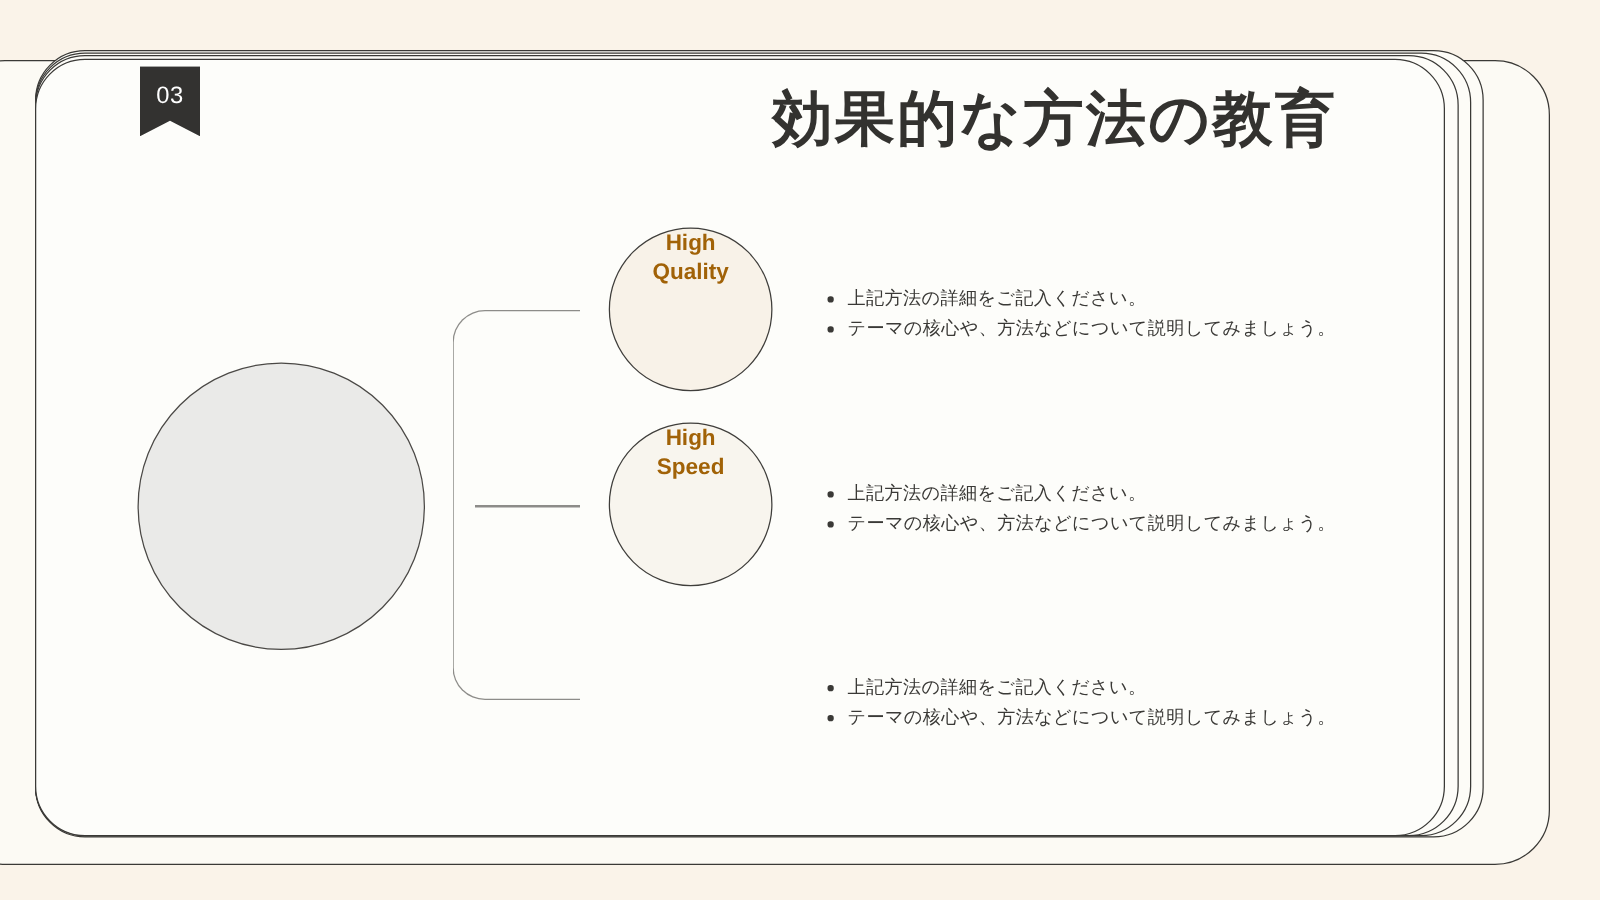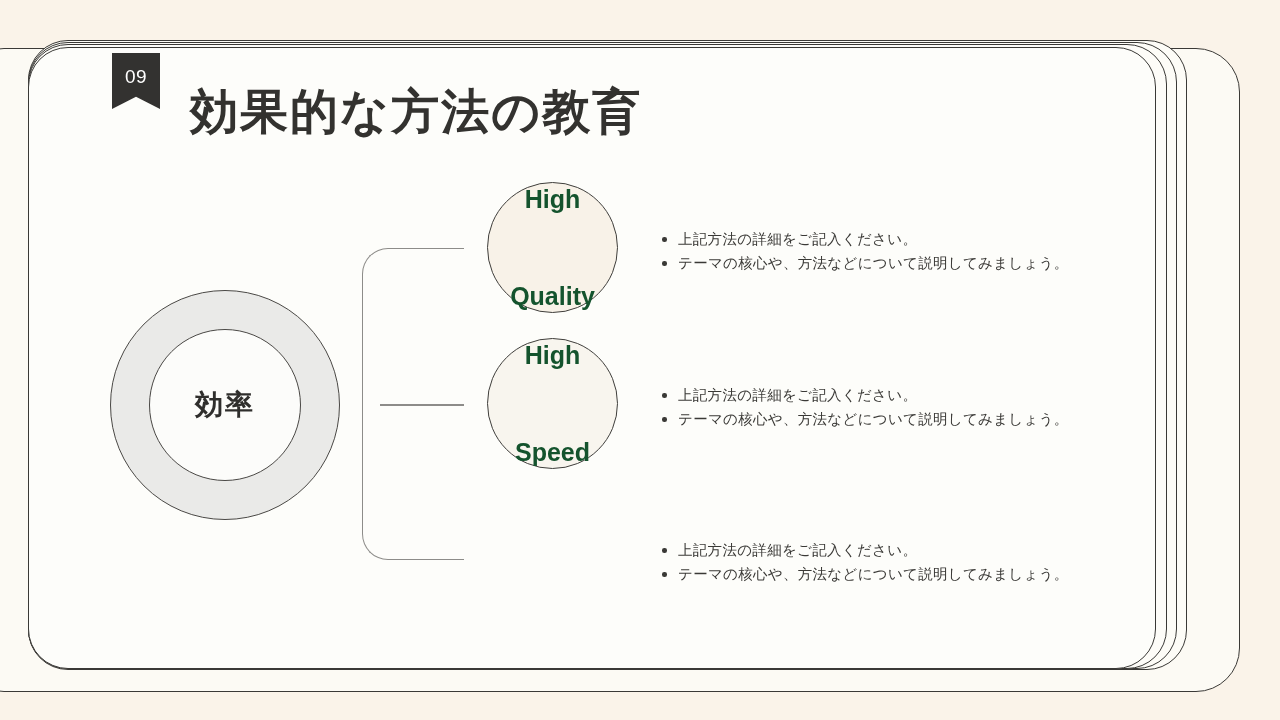--- a/index.html
+++ b/index.html
@@ -92,23 +92,23 @@
     padding-top: 13px;
     box-sizing: border-box;
     -webkit-clip-path: polygon(0 0, 100% 0, 100% 100%, 50% 78%, 0 100%);
     clip-path: polygon(0 0, 100% 0, 100% 100%, 50% 78%, 0 100%);
   }
 
   
   .title {
     position: absolute;
     left: 190px;
-    top: 84px;
+    top: 68px;
     width: 880px;
-    text-align: left;
+    text-align: right;
     font-size: 48px;
     font-weight: 700;
     color: #33322f;
     letter-spacing: 2px;
     line-height: 1.15;
     white-space: nowrap;
   }
 
   
   .ring-outer {
@@ -181,23 +181,23 @@
     left: 0;
     top: 0;
     width: 131px;
     height: 131px;
     border-radius: 50%;
     border: 1.2px solid #3f3e3b;
     box-sizing: border-box;
     display: flex;
     flex-direction: column;
     align-items: center;
-    justify-content: space-between;
-    color: #14532d;
-    font-size: 25px;
+    justify-content: flex-start;
+    color: #a16207;
+    font-size: 18px;
     font-weight: 600;
     line-height: 1.3;
   }
   .bubble-1 { background: #f8f2e8; }
   .bubble-2 { background: #f8f5ee; }
   .bubble-3 { background: #f8f3e9; }
 
   .bullets {
     position: absolute;
     left: 157px;
@@ -234,29 +234,26 @@
 
   <div class="frame frame-outer-left"></div>
   <div class="frame frame-d3"></div>
   <div class="frame frame-d2"></div>
   <div class="frame frame-d1"></div>
   <div class="frame frame-main"></div>
 
   <div id="content">
 
     <div class="badge">
-      <span>09</span>
+      <span>03</span>
     </div>
 
     <div class="title">効果的な方法の教育</div>
 
     <div class="ring-outer"></div>
-    <div class="ring-inner">
-      <span class="ring-label">効率</span>
-    </div>
 
     <div class="bracket"></div>
     <div class="connector-line"></div>
 
     <div class="row row-1">
       <div class="bubble bubble-1">
         <span>High</span>
         <span>Quality</span>
       </div>
       <ul class="bullets">

